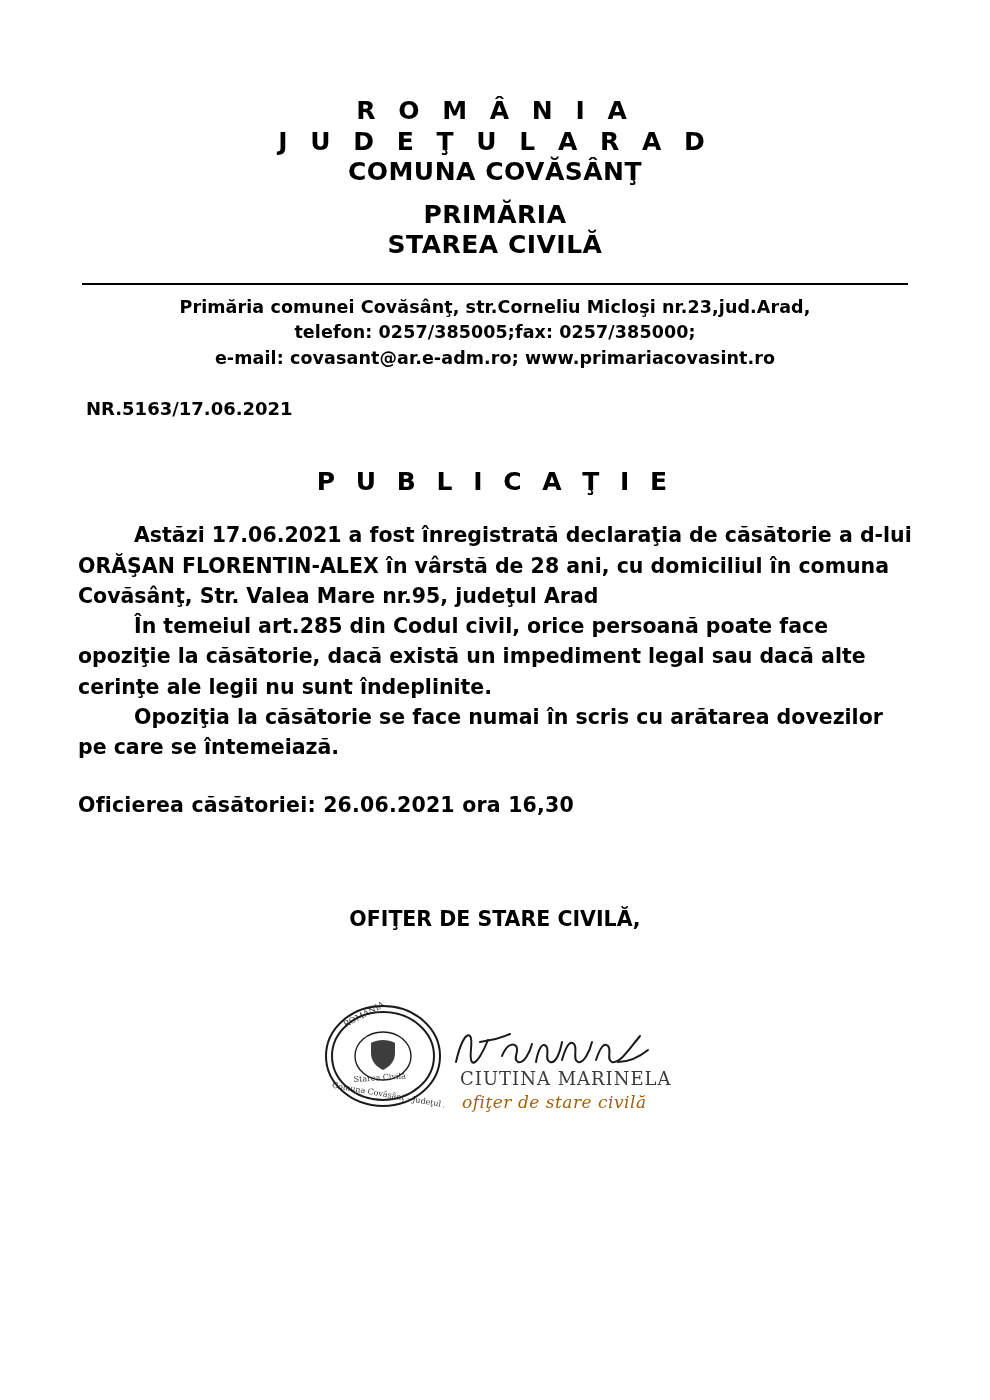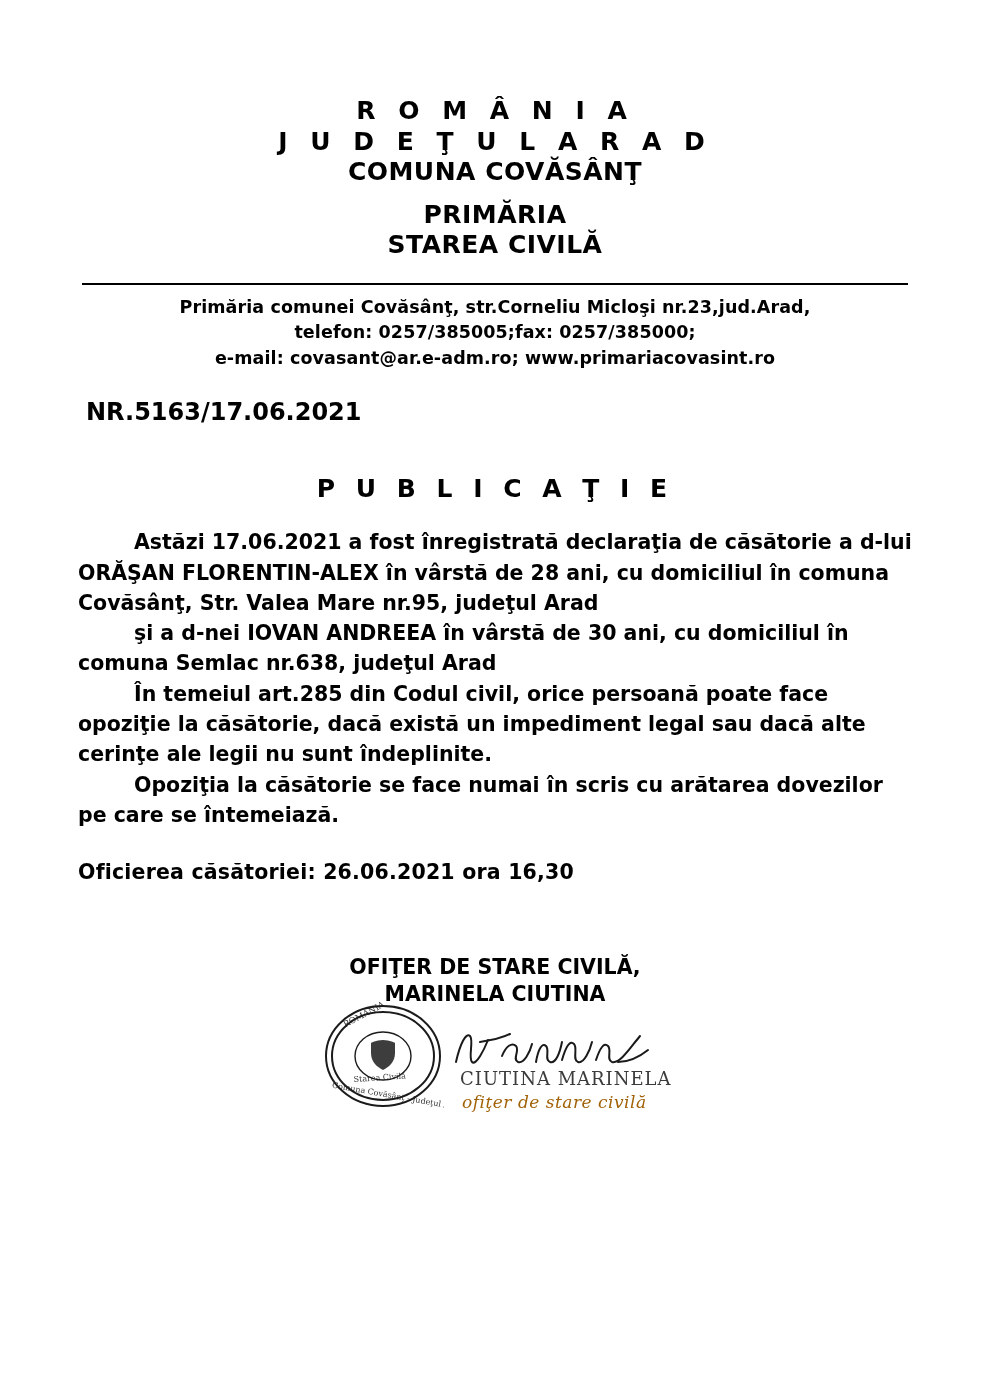--- a/index.html
+++ b/index.html
@@ -59,21 +59,21 @@
   .contact-block {
     text-align: center;
     font-size: 17.5px;
     font-weight: bold;
     line-height: 1.48;
     margin-top: 10px;
     letter-spacing: 0.1px;
   }
   .nr-line {
     margin-top: 26px;
-    font-size: 24px;
+    font-size: 18px;
     font-weight: bold;
     padding-left: 8px;
   }
   .publicatie {
     text-align: center;
     font-size: 25px;
     font-weight: bold;
     letter-spacing: 6px;
     margin-top: 48px;
   }
@@ -89,21 +89,21 @@
     text-indent: 56px;
   }
   .oficiere {
     margin-top: 30px;
     font-size: 20.5px;
     font-weight: bold;
     text-align: left;
     letter-spacing: 0.2px;
   }
   .signature-block {
-    margin-top: 70px;
+    margin-top: 89px;
     text-align: center;
     position: relative;
   }
   .sig-title {
     font-size: 20.5px;
     font-weight: bold;
     line-height: 1.3;
   }
   .sig-name {
     font-size: 20.5px;
@@ -169,30 +169,28 @@
     <div>telefon: 0257/385005;fax: 0257/385000;</div>
     <div>e-mail: covasant@ar.e-adm.ro; www.primariacovasint.ro</div>
   </div>
 
   <div class="nr-line">NR.5163/17.06.2021</div>
 
   <div class="publicatie">P U B L I C A Ţ I E</div>
 
   <div class="body-text">
     <p>Astăzi 17.06.2021  a fost înregistrată declaraţia de căsătorie a d-lui ORĂŞAN FLORENTIN-ALEX în vârstă de 28 ani, cu domiciliul în comuna Covăsânţ, Str. Valea Mare nr.95, judeţul Arad</p>
-    <p>şi a d-nei IOVAN ANDREEA în vârstă de 30 ani, cu domiciliul în comuna Semlac nr.638, judeţul Arad</p>
     <p>În temeiul art.285 din Codul civil, orice persoană poate face opoziţie la căsătorie, dacă există un impediment legal sau dacă alte cerinţe ale legii nu sunt îndeplinite.</p>
     <p>Opoziţia la căsătorie se face numai în scris cu arătarea dovezilor pe care se întemeiază.</p>
   </div>
 
   <div class="oficiere">Oficierea căsătoriei: 26.06.2021 ora 16,30</div>
 
   <div class="signature-block">
     <div class="sig-title">OFIŢER DE STARE CIVILĂ,</div>
-    <div class="sig-name">MARINELA CIUTINA</div>
   </div>
 
   <div class="stamp">
     <svg viewBox="0 0 122 112" width="122" height="112" aria-hidden="true">
       <g fill="none" stroke="#1b1b1b" stroke-width="2">
         <ellipse cx="61" cy="56" rx="57" ry="50"></ellipse>
         <ellipse cx="61" cy="56" rx="51" ry="44"></ellipse>
         <ellipse cx="61" cy="56" rx="28" ry="24" stroke-width="1.4"></ellipse>
       </g>
 

